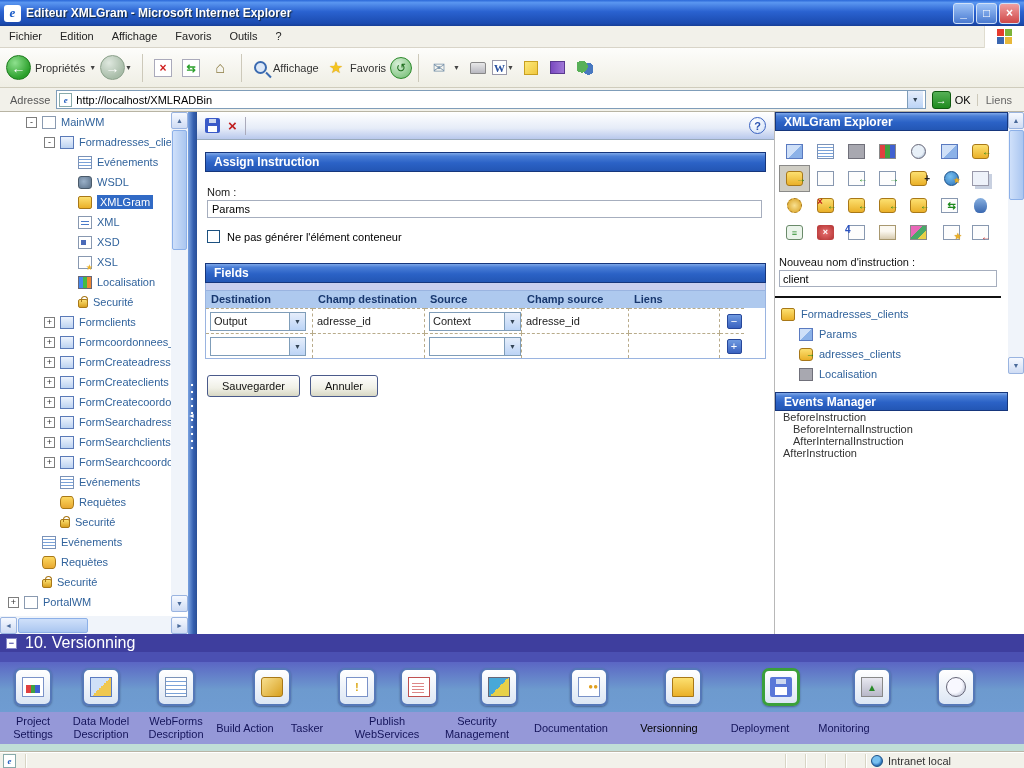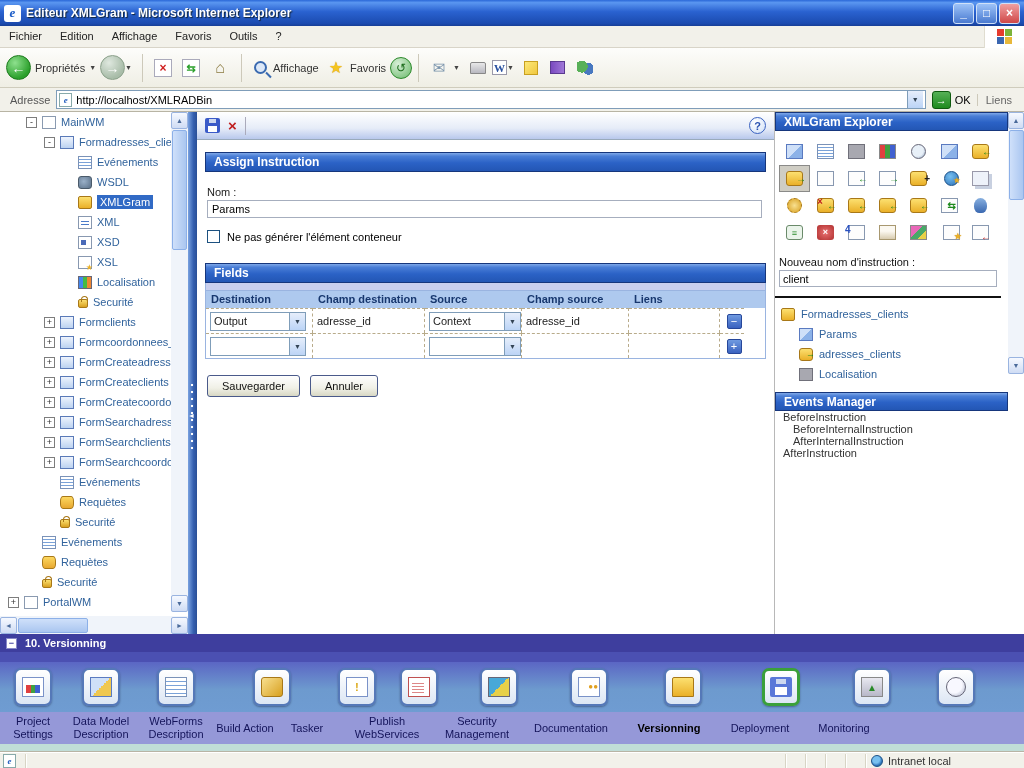--- a/index.html
+++ b/index.html
@@ -232,35 +232,35 @@
   #right-vscroll { height:262px; }
   #right-vscroll .vthumb { height:70px; }
   #right-vscroll .spacer { flex:1; }
   #right-scrollcol .sb-btn { width:16px; }
 
   
   #vbar { position:absolute; top:634px; left:0; width:1024px; height:18px; background:#3e3e9e;
     display:flex; align-items:center; color:#fff; }
   .collapse-box { width:11px; height:11px; background:#fff; border:1px solid #8888c8; margin:0 8px 0 6px;
     color:#3e3e9e; font-weight:bold; font-size:9px; line-height:9px; text-align:center; }
-  #vbar .vtitle { font-weight:bold; font-size:11px; }
+  #vbar .vtitle { font-weight:normal; font-size:16px; }
 
   
   #band1 { position:absolute; top:652px; left:0; width:1024px; height:10px; background:#4b50b2; }
   #iconband { position:absolute; top:662px; left:0; width:1024px; height:50px;
     background:linear-gradient(180deg,#5b66c4,#6d9ace 55%,#6f9cd2); display:flex; }
   #labelband { position:absolute; top:712px; left:0; width:1024px; height:32px; background:#9598d8; display:flex; }
   #tealband { position:absolute; top:744px; left:0; width:1024px; height:8px; background:#c0ddd7; }
   .bt-icol, .bt-lcol { display:flex; flex-direction:column; align-items:center; justify-content:center; flex:none; }
   .bt-btn { width:38px; height:38px; border-radius:7px; border:2px solid #5578b8;
     background:linear-gradient(180deg,#ffffff,#dce6f4); display:flex; align-items:center; justify-content:center;
     box-shadow:0 1px 2px rgba(0,0,30,.35); }
   .bt-btn.selgreen { border:3px solid #3aa03a; }
   .bt-label { font-size:11px; color:#14145a; text-align:center; line-height:13px; }
-  .bt-label.bold { font-weight:bold; color:#000; }
+  .bt-label.bold { font-weight:normal; color:#000; }
   .bi { width:22px; height:20px; position:relative; font-size:10px; text-align:center; line-height:19px; }
   .bi-project{background:#fff;border:1px solid #7a92c8}
   .bi-project::after{content:"";position:absolute;left:3px;bottom:3px;width:14px;height:8px;background:linear-gradient(90deg,#e04040 0 33%,#40a040 33% 66%,#4060d0 66%)}
   .bi-datamodel{background:linear-gradient(135deg,#cfe0f8 50%,#f0c850 50%);border:1px solid #5a7ac0}
   .bi-webforms{background:repeating-linear-gradient(180deg,#fff 0 3px,#7aa2d8 3px 4px);border:1px solid #7a92b8}
   .bi-business{background:linear-gradient(135deg,#f8e090,#d8a020);border:1px solid #a87818;border-radius:3px}
   .bi-build{background:#fff;border:1px solid #7a92c8;color:#d8a000;font-weight:bold}
   .bi-tasker{background:#fff;border:1px solid #c05050}
   .bi-tasker::after{content:"";position:absolute;left:3px;top:3px;width:12px;height:12px;background:repeating-linear-gradient(180deg,#fff 0 2px,#d88 2px 3px)}
   .bi-publish{background:linear-gradient(135deg,#48a8d8 0 50%,#e8d048 50%);border:1px solid #667}

